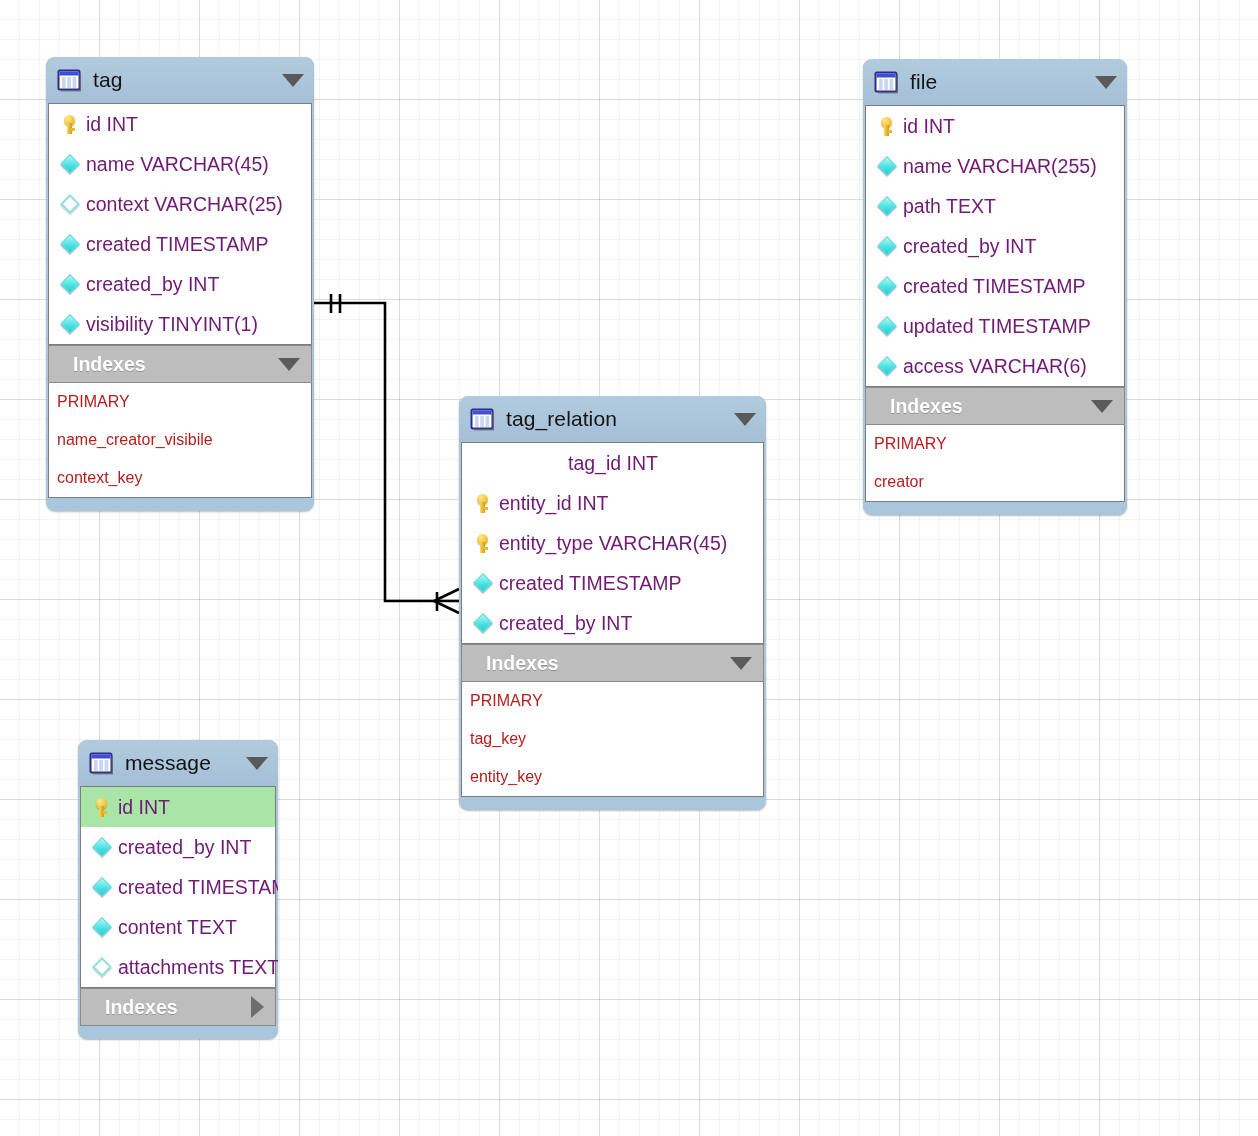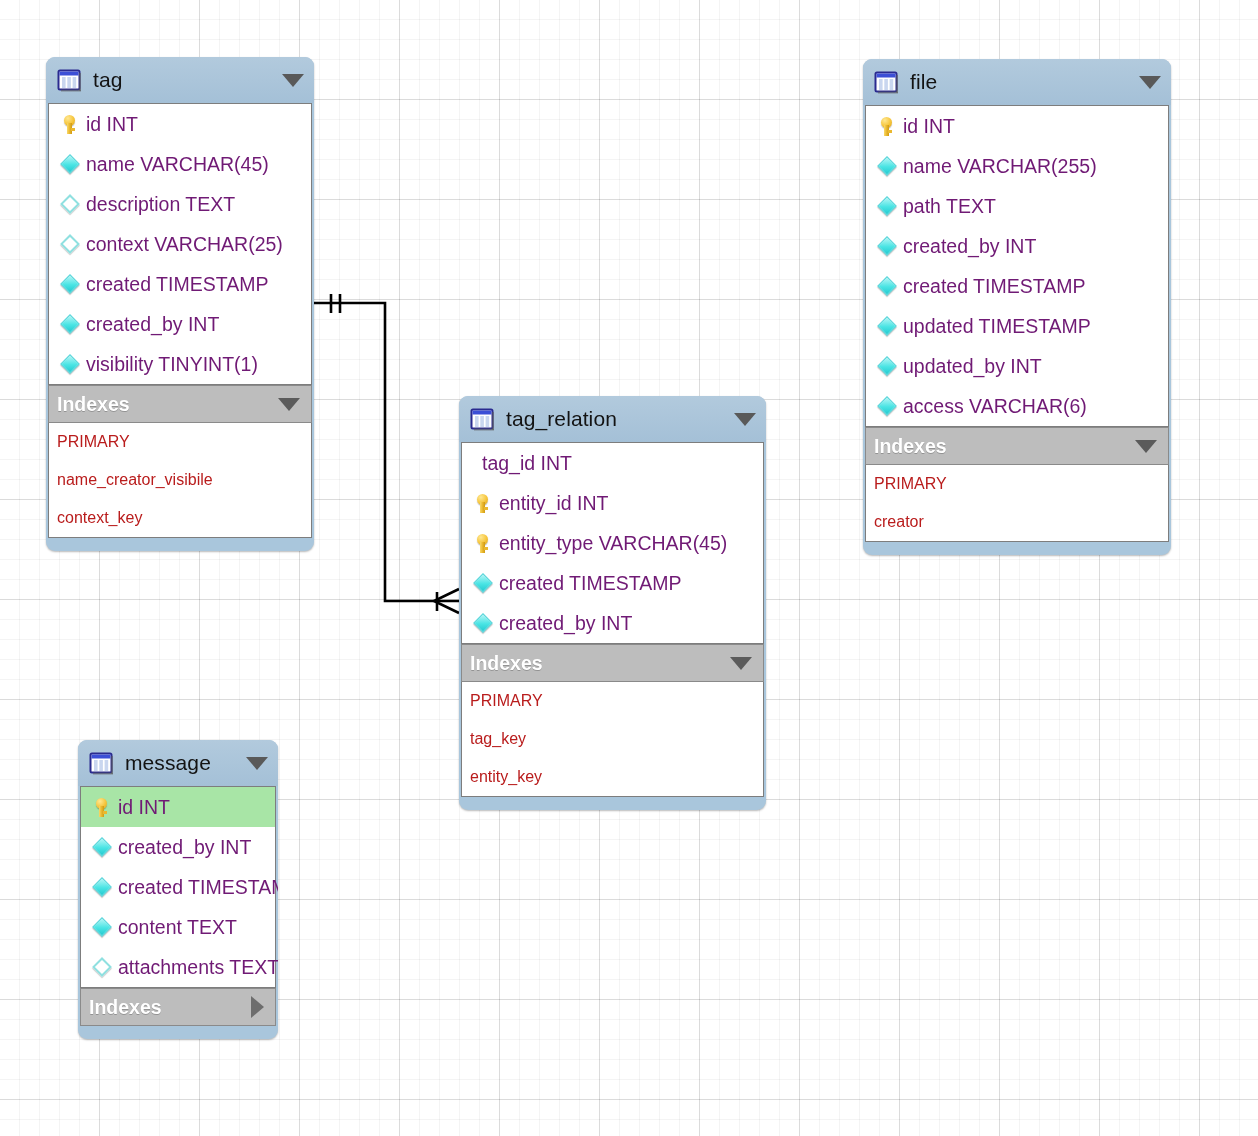--- a/index.html
+++ b/index.html
@@ -106,21 +106,22 @@
     padding-left: 8px;
     box-sizing: border-box;
     font-size: 19.5px;
     color: #701a75;
     white-space: nowrap;
   }
   .row.selected {
     background: #a8e5a6;
   }
   .row.noicon {
-    padding-left: 20px;
+    padding-left: 1px;
+    justify-content: center;
   }
 
   .row .glyph {
     width: 25px;
     flex: 0 0 auto;
     display: flex;
     align-items: center;
     justify-content: center;
     margin-right: 4px;
   }
@@ -172,21 +173,21 @@
   
   .idx-bar {
     height: 38px;
     background: #bdbdbd;
     border-left: 1px solid #8a8a8a;
     border-right: 1px solid #8a8a8a;
     border-top: 1px solid #8a8a8a;
     border-bottom: 1px solid #8a8a8a;
     display: flex;
     align-items: center;
-    padding: 0 11px 0 8px;
+    padding: 0 11px 0 24px;
     box-sizing: border-box;
     margin: 0 2px;
   }
   .idx-bar .idx-label {
     flex: 1 1 auto;
     font-size: 19.5px;
     font-weight: bold;
     color: #ffffff;
     text-shadow: 0 1px 0 rgba(0,0,0,0.22);
     white-space: nowrap;
@@ -257,26 +258,20 @@
         <div class="row">
           <span class="glyph">
             <span class="diamond filled"></span>
           </span>
           <span>name VARCHAR(45)</span>
         </div>
         <div class="row">
           <span class="glyph">
             <span class="diamond hollow"></span>
           </span>
-          <span>description TEXT</span>
-        </div>
-        <div class="row">
-          <span class="glyph">
-            <span class="diamond hollow"></span>
-          </span>
           <span>context VARCHAR(25)</span>
         </div>
         <div class="row">
           <span class="glyph">
             <span class="diamond filled"></span>
           </span>
           <span>created TIMESTAMP</span>
         </div>
         <div class="row">
           <span class="glyph">
@@ -300,21 +295,21 @@
           <span>PRIMARY</span>
         </div>
         <div class="idx-row">
           <span>name_creator_visibile</span>
         </div>
         <div class="idx-row">
           <span>context_key</span>
         </div>
       </div>
     </div>
-    <div class="tbl" style="left: 863px; top: 59px; width: 308px;">
+    <div class="tbl" style="left: 863px; top: 59px; width: 264px;">
       <div class="tbl-head">
         <span class="tbl-icon"><svg width="25" height="23" viewBox="0 0 25 23" xmlns="http://www.w3.org/2000/svg">
             <rect x="1.5" y="1.5" width="21" height="19" rx="1.5" fill="#ffffff" stroke="#2a2a8f" stroke-width="2"></rect>
             <rect x="2.5" y="2.5" width="19" height="4" fill="#3c4fd6"></rect>
             <rect x="5" y="8" width="3.6" height="11" fill="#c9d6ef"></rect>
             <rect x="10.3" y="8" width="3.6" height="11" fill="#c9d6ef"></rect>
             <rect x="15.6" y="8" width="3.6" height="11" fill="#c9d6ef"></rect>
             <rect x="22" y="4" width="2" height="18" fill="#5a5a5a" opacity="0.55"></rect>
             <rect x="4" y="20.5" width="20" height="2" fill="#5a5a5a" opacity="0.55"></rect>
           </svg></span>
@@ -354,26 +349,20 @@
           <span class="glyph">
             <span class="diamond filled"></span>
           </span>
           <span>created TIMESTAMP</span>
         </div>
         <div class="row">
           <span class="glyph">
             <span class="diamond filled"></span>
           </span>
           <span>updated TIMESTAMP</span>
-        </div>
-        <div class="row">
-          <span class="glyph">
-            <span class="diamond filled"></span>
-          </span>
-          <span>updated_by INT</span>
         </div>
         <div class="row">
           <span class="glyph">
             <span class="diamond filled"></span>
           </span>
           <span>access VARCHAR(6)</span>
         </div>
       </div>
       <div class="idx-bar">
         <span class="idx-label">Indexes</span>

